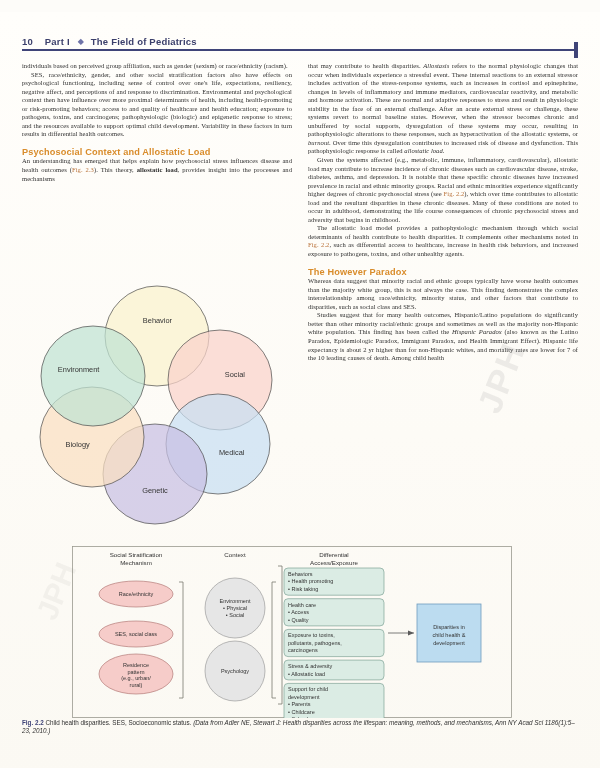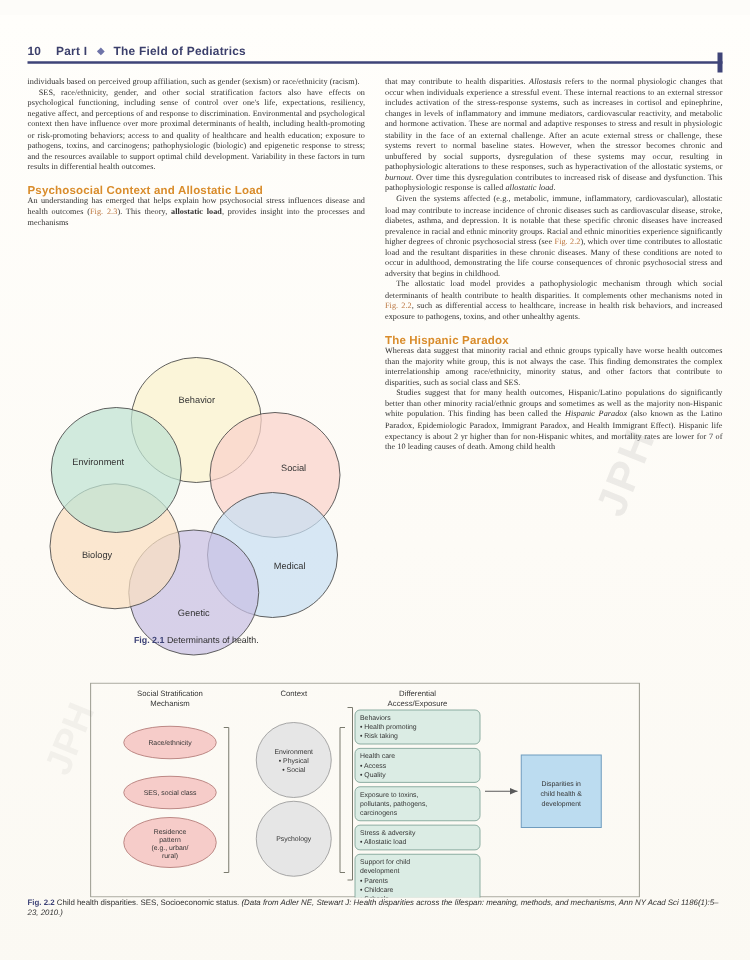--- a/index.html
+++ b/index.html
@@ -181,21 +181,21 @@
     <p><span>An understanding has emerged that helps explain how psychosocial stress influences disease and health outcomes (</span><span class="xref">Fig. 2.3</span><span>). This theory, </span><span class="bold">allostatic load</span><span>, provides insight into the processes and mechanisms</span></p>
   </div>
 
   <div class="col right">
     <p><span>that may contribute to health disparities. </span><span class="ital">Allostasis</span><span> refers to the normal physiologic changes that occur when individuals experience a stressful event. These internal reactions to an external stressor includes activation of the stress-response systems, such as increases in cortisol and epinephrine, changes in levels of inflammatory and immune mediators, cardiovascular reactivity, and metabolic and hormone activation. These are normal and adaptive responses to stress and result in physiologic stability in the face of an external challenge. After an acute external stress or challenge, these systems revert to normal baseline states. However, when the stressor becomes chronic and unbuffered by social supports, dysregulation of these systems may occur, resulting in pathophysiologic alterations to these responses, such as hyperactivation of the allostatic systems, or </span><span class="ital">burnout</span><span>. Over time this dysregulation contributes to increased risk of disease and dysfunction. This pathophysiologic response is called </span><span class="ital">allostatic load</span><span>.</span></p>
 
     <p class="ind"><span>Given the systems affected (e.g., metabolic, immune, inflammatory, cardiovascular), allostatic load may contribute to increase incidence of chronic diseases such as cardiovascular disease, stroke, diabetes, asthma, and depression. It is notable that these specific chronic diseases have increased prevalence in racial and ethnic minority groups. Racial and ethnic minorities experience significantly higher degrees of chronic psychosocial stress (see </span><span class="xref">Fig. 2.2</span><span>), which over time contributes to allostatic load and the resultant disparities in these chronic diseases. Many of these conditions are noted to occur in adulthood, demonstrating the life course consequences of chronic psychosocial stress and adversity that begins in childhood.</span></p>
 
     <p class="ind"><span>The allostatic load model provides a pathophysiologic mechanism through which social determinants of health contribute to health disparities. It complements other mechanisms noted in </span><span class="xref">Fig. 2.2</span><span>, such as differential access to healthcare, increase in health risk behaviors, and increased exposure to pathogens, toxins, and other unhealthy agents.</span></p>
 
-    <h2 class="sect">The Hispanic Paradox</h2>
+    <h2 class="sect">The However Paradox</h2>
     <p>Whereas data suggest that minority racial and ethnic groups typically have worse health outcomes than the majority white group, this is not always the case. This finding demonstrates the complex interrelationship among race/ethnicity, minority status, and other factors that contribute to disparities, such as social class and SES.</p>
 
     <p class="ind"><span>Studies suggest that for many health outcomes, Hispanic/Latino populations do significantly better than other minority racial/ethnic groups and sometimes as well as the majority non-Hispanic white population. This finding has been called the </span><span class="ital">Hispanic Paradox</span><span> (also known as the Latino Paradox, Epidemiologic Paradox, Immigrant Paradox, and Health Immigrant Effect). Hispanic life expectancy is about 2 yr higher than for non-Hispanic whites, and mortality rates are lower for 7 of the 10 leading causes of death. Among child health</span></p>
   </div>
 
   <div class="fig1">
     <svg width="266" height="262" viewBox="0 0 266 262" xmlns="http://www.w3.org/2000/svg">
       <g id="venn-circles">
           <ellipse cx="133" cy="72" rx="52" ry="50" fill="#faf3cd" fill-opacity="0.72" stroke="#4a4a4a" stroke-width="0.7"></ellipse>
           <ellipse cx="196" cy="116" rx="52" ry="50" fill="#fad3cb" fill-opacity="0.72" stroke="#4a4a4a" stroke-width="0.7"></ellipse>
@@ -206,24 +206,20 @@
         </g>
       <g id="venn-labels">
           <text x="133.45695638238203" y="58.60652661662889" text-anchor="middle" class="vlabel">Behavior</text>
           <text x="210.85562705416416" y="112.65774917833434" text-anchor="middle" class="vlabel">Social</text>
           <text x="207.70066093680526" y="190.8638907237873" text-anchor="middle" class="vlabel">Medical</text>
           <text x="131" y="228.6" text-anchor="middle" class="vlabel">Genetic</text>
           <text x="53.643880244223695" y="182.66412241950897" text-anchor="middle" class="vlabel">Biology</text>
           <text x="54.59745197735178" y="107.6310251503315" text-anchor="middle" class="vlabel">Environment</text>
         </g>
     </svg>
-  </div>
-  <div class="fig1cap">
-    <span class="lab">Fig. 2.1</span>
-    <span>Determinants of health.</span>
   </div>
 
   <div class="fig2">
     <svg width="440" height="172" viewBox="0 0 440 172" xmlns="http://www.w3.org/2000/svg">
       <rect x="0.5" y="0.5" width="439" height="171" fill="none" stroke="#9a9a8f" stroke-width="0.8"></rect>
       <g id="f2-headings">
           <text x="64" y="11" class="f2head">Social Stratification</text>
           <text x="64" y="19" class="f2head">Mechanism</text>
           <text x="163" y="11" class="f2head">Context</text>
           <text x="262" y="11" class="f2head">Differential</text>

